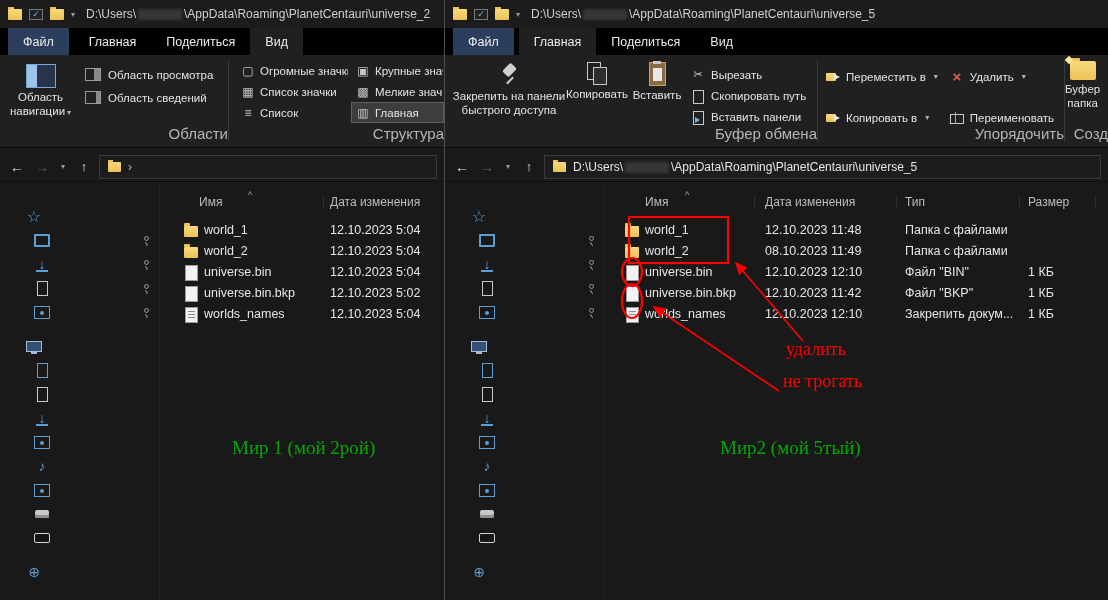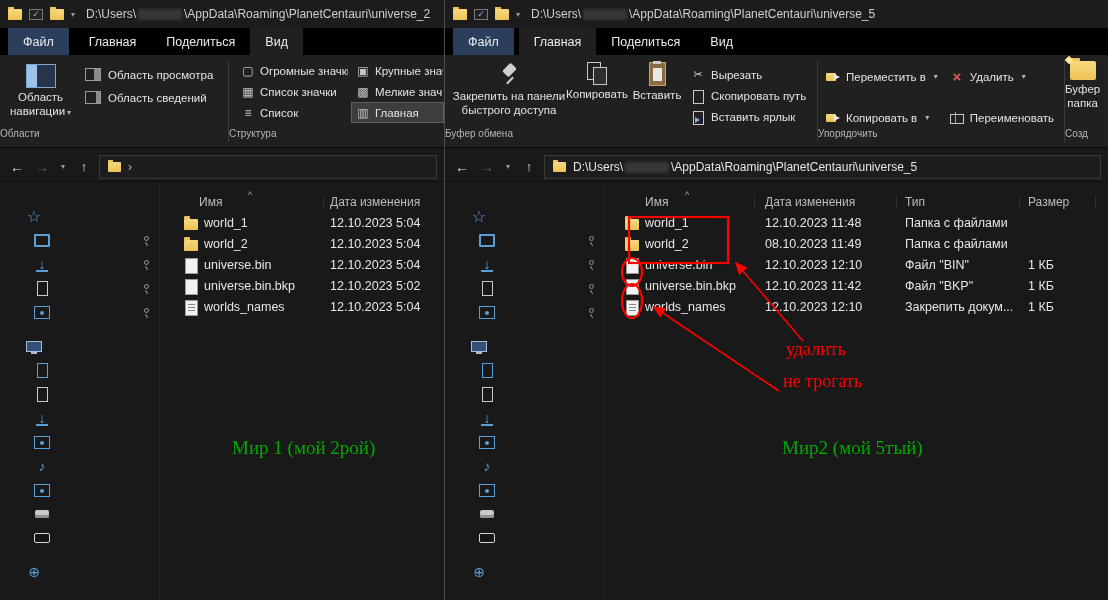--- a/index.html
+++ b/index.html
@@ -22,21 +22,21 @@
 .tabrow{height:27px;background:#000;display:flex;font-size:12.5px;color:#ececec;padding-left:8px}
 .tab{padding:10px 15px;display:flex;align-items:center}
 .tab.file{background:#2b3e5c;margin-right:5px}
 .tab.active{background:#202020}
 
 
 .ribbon{height:93px;background:#202020;display:flex;border-bottom:1px solid #0a0a0a;overflow:hidden}
 .rgroup{display:flex;flex-direction:column;flex:none}
 .rgroup.grow{flex:1}
 .rbody{height:72px;display:flex}
-.rlabel{height:21px;text-align:left;font-size:10px;color:#b5b5b5;line-height:16px;white-space:nowrap;overflow:hidden}
+.rlabel{height:21px;text-align:right;font-size:15px;color:#b5b5b5;line-height:16px;white-space:nowrap;overflow:hidden}
 .rsep{width:1px;background:#3a3a3a;margin:5px 0;flex:none}
 .bigbtn{display:flex;flex-direction:column;align-items:center;font-size:11.5px;color:#e3e3e3;text-align:center;line-height:1.2;padding-top:3px}
 .bigbtn .blbl{margin-top:3px;white-space:nowrap}
 .chev{font-size:8px;color:#b5b5b5;margin-left:2px}
 
 
 .g-panes{width:228px}
 .g-panes .rbody{padding:4px 0 0 10px}
 .ic-navpane{width:30px;height:24px;border:1px solid #7aa7d8;background:linear-gradient(90deg,#9cc3ea 0 10px,#27344c 10px);margin-top:2px}
 .toggles{margin-left:14px;padding-top:9px;display:flex;flex-direction:column;gap:10px}
@@ -123,21 +123,21 @@
 .hcell{white-space:nowrap;overflow:hidden}
 .hcaret{position:absolute;top:0;font-size:9px;color:#a8a8a8}
 .lw .hcaret{left:88px}
 .rw .hcaret{left:80px}
 .lw .h-name{width:164px;padding-left:39px;border-right:1px solid #2e2e2e}
 .lw .h-date{flex:1;padding-left:6px}
 .rw .h-name{width:150px;padding-left:40px;border-right:1px solid #2e2e2e}
 .rw .h-date{width:142px;padding-left:10px;border-right:1px solid #2e2e2e}
 .rw .h-type{width:123px;padding-left:8px;border-right:1px solid #2e2e2e}
 .rw .h-size{width:76px;padding-left:8px;border-right:1px solid #2e2e2e}
-.rows{margin-top:0}
+.rows{margin-top:7px}
 .frow{height:21px;display:flex;align-items:center;font-size:12.5px;color:#e6e6e6}
 .lw .frow{padding-left:24px}
 .rw .frow{padding-left:20px}
 .ficon{width:14px;height:14px;margin-right:6px;position:relative;flex:none}
 .fi-folder{height:11px;margin-top:4px;background:linear-gradient(#f7d97e,#eec255);border-radius:1px}
 .fi-folder::before{content:"";position:absolute;top:-3px;left:0;width:6px;height:3px;background:#eec255;border-radius:1px 1px 0 0}
 .fi-file::before,.fi-text::before{content:"";position:absolute;left:1px;top:0;width:11px;height:14px;background:#f2f2f2;border:1px solid #9a9a9a}
 .fi-text::after{content:"";position:absolute;left:4px;top:4px;width:7px;height:8px;background:repeating-linear-gradient(to bottom,#8a8a8a 0 1px,transparent 1px 3px)}
 .cell{white-space:nowrap;overflow:hidden}
 .lw .c-name{width:120px}
@@ -356,21 +356,21 @@
           <div class="sbtn">
               <span class="sic">✂</span>
               <span>Вырезать</span>
             </div>
           <div class="sbtn">
               <span class="sic ic-page"></span>
               <span>Скопировать путь</span>
             </div>
           <div class="sbtn">
               <span class="sic ic-shortcut"></span>
-              <span>Вставить ярлык</span>
+              <span>Вставить панели</span>
             </div>
         </div>
       </div>
       <div class="rlabel">Буфер обмена</div>
     </div>
     <div class="rsep"></div>
     <div class="rgroup g-org">
       <div class="rbody orgcols">
         <div class="orgcol">
           <div class="sbtn">
@@ -529,13 +529,13 @@
   </defs>
   <rect class="ashape" x="629" y="217" width="99" height="46"></rect>
   <ellipse class="ashape" cx="632" cy="272" rx="10" ry="14"></ellipse>
   <ellipse class="ashape" cx="632" cy="301" rx="10" ry="17"></ellipse>
   <line class="aline" x1="803" y1="341" x2="736" y2="263" marker-end="url(#arrh)"></line>
   <line class="aline" x1="779" y1="391" x2="654" y2="307" marker-end="url(#arrh)"></line>
 </svg>
 <div class="ann-text red" style="left:786px;top:339px">удалить</div>
 <div class="ann-text red" style="left:783px;top:371px">не трогать</div>
 <div class="ann-text green" style="left:232px;top:437px">Мир 1 (мой 2рой)</div>
-<div class="ann-text green" style="left:782px;top:437px">Мир2 (мой 5тый)</div>
+<div class="ann-text green" style="left:720px;top:437px">Мир2 (мой 5тый)</div>
 
 </body></html>

